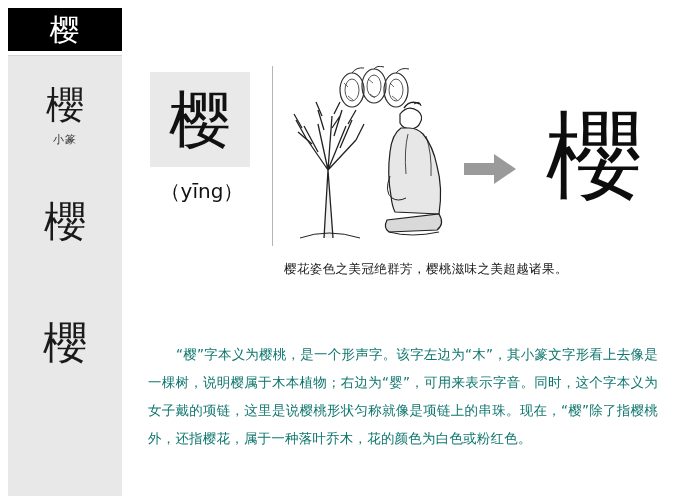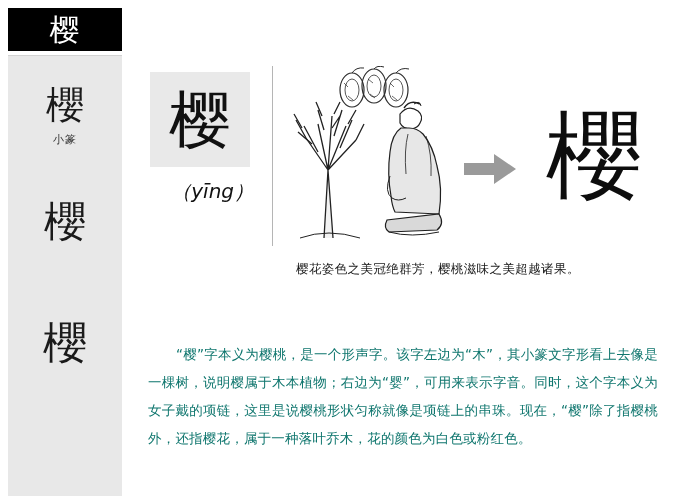--- a/index.html
+++ b/index.html
@@ -104,25 +104,24 @@
     font-size: 62px;
     line-height: 1;
     color: #111111;
     font-family: "DejaVu Sans", sans-serif;
   }
   .pinyin {
     position: absolute;
     left: 150px;
     top: 178px;
     width: 104px;
-    text-align: right;
+    text-align: center;
     font-size: 20px;
     color: #111111;
     font-family: "DejaVu Sans", sans-serif;
-    font-style: italic;
   }
 
   .vdivider {
     position: absolute;
     left: 272px;
     top: 66px;
     width: 1px;
     height: 180px;
     background: #b5b5b5;
   }
@@ -162,21 +161,21 @@
     position: absolute;
     left: 176px;
     top: 88px;
     width: 52px;
     height: 30px;
   }
 
   
   .caption {
     position: absolute;
-    left: 296px;
+    left: 284px;
     top: 256px;
     width: 350px;
     font-family: "DejaVu Sans", sans-serif;
     font-size: 12.5px;
     line-height: 26px;
     color: #1a1a1a;
     letter-spacing: 0.4px;
   }
 
   

